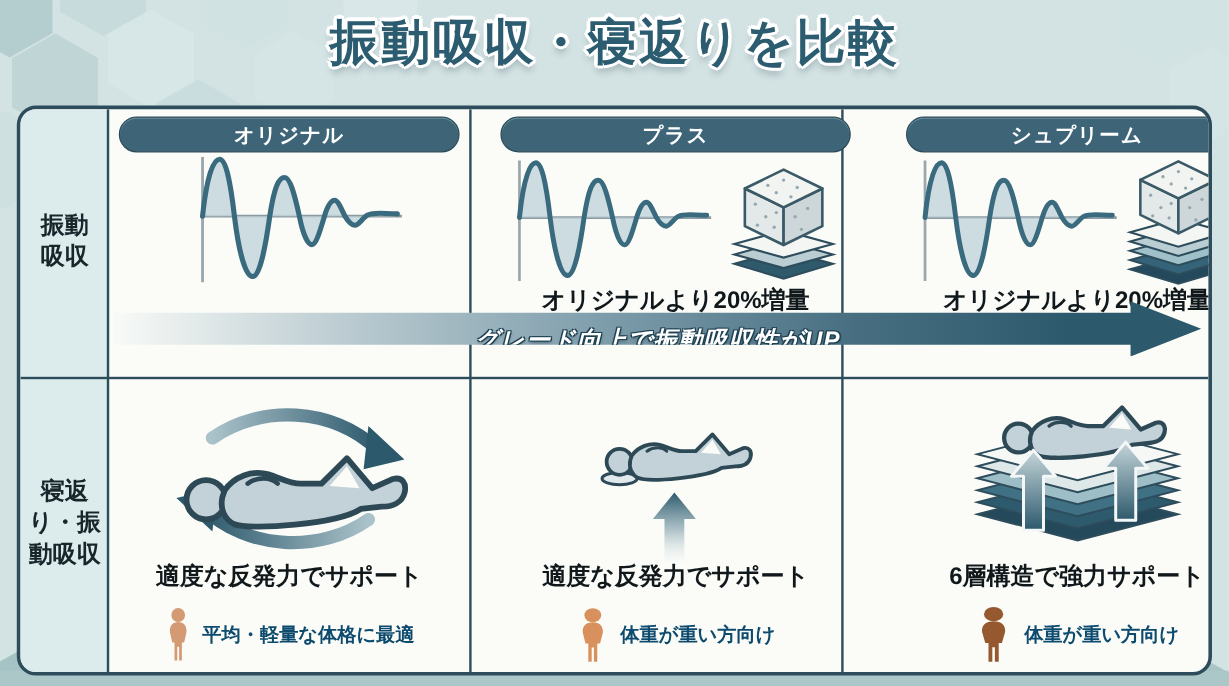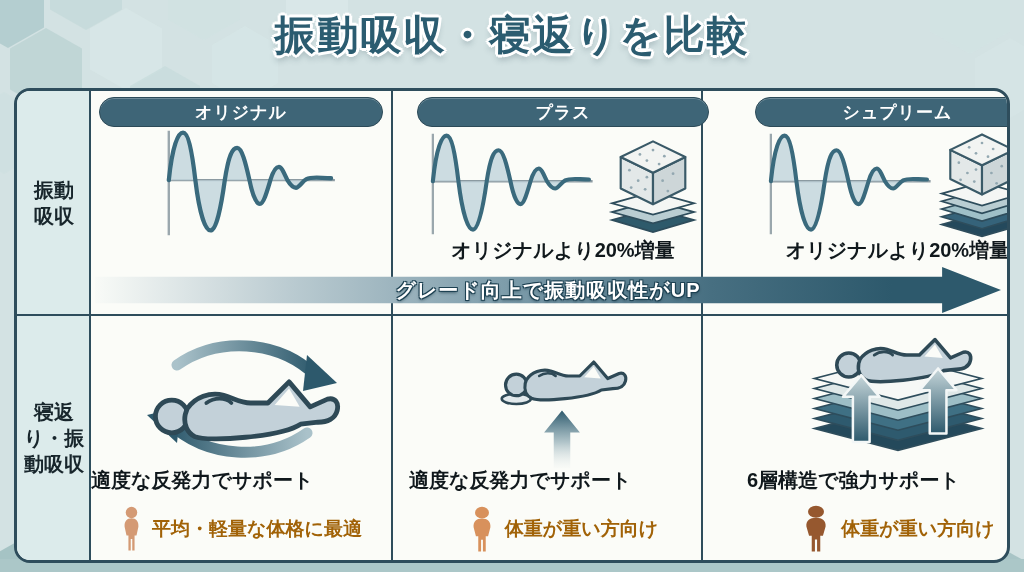--- a/index.html
+++ b/index.html
@@ -22,21 +22,21 @@
     position:absolute;left:14px;top:88px;width:990px;height:469px;z-index:5;
     background:#fbfcf8;border:3px solid #2e4d5c;border-radius:16px;overflow:hidden;
   }
   .rowhead-col{position:absolute;left:0;top:0;width:72px;height:100%;background:#dcebeb;border-right:2px solid #2e4d5c;}
   .vdiv{position:absolute;top:0;width:2px;height:100%;background:#2e4d5c;}
   .vdiv.v1{left:374px;} .vdiv.v2{left:684px;}
   .hdiv{position:absolute;left:0;top:223px;width:100%;height:2px;background:#2e4d5c;}
 
   .rowhead{position:absolute;left:0;width:74px;display:flex;align-items:center;justify-content:center;}
   .rowhead.r1{top:0;height:223px;} .rowhead.r2{top:225px;height:244px;}
-  .rowhead span{display:block;text-align:center;font-weight:800;font-size:20px;color:#18262c;word-break:break-all;line-height:1.3;}
+  .rowhead span{display:block;text-align:center;font-weight:800;font-size:20px;color:#18262c;word-break:break-all;line-height:1.3;font-family:Liberation Mono, monospace;}
   .rowhead.r1 span{width:46px;} .rowhead.r2 span{width:66px;}
 
   .col{position:absolute;top:0;height:100%;}
   .col.c1{left:74px;width:300px;} .col.c2{left:376px;width:308px;margin-left:16px;} .col.c3{left:686px;width:301px;margin-left:44px;}
 
   .pill{
     position:absolute;left:8px;right:8px;top:6px;height:28px;border-radius:15px;
     background:#3e6577;border:1px solid #2c4a58;
     display:flex;align-items:center;justify-content:center;
     color:#fff;font-weight:800;font-size:17px;letter-spacing:1px;
@@ -45,41 +45,41 @@
 
   .wave{position:absolute;}
   .c1 .wave{left:58px;top:36px;width:200px;height:112px;}
   .c2 .wave,.c3 .wave{left:12px;top:38px;width:178px;height:110px;}
   .cube{position:absolute;right:16px;top:44px;width:96px;height:100px;}
   .c3 .cube{top:40px;width:100px;height:108px;}
 
   .cap1{position:absolute;left:0;width:100%;top:146px;text-align:center;font-size:20px;font-weight:800;color:#10181c;}
 
   .banner{
-    position:absolute;left:78px;top:176px;width:906px;height:46px;z-index:9;
+    position:absolute;left:78px;top:160px;width:906px;height:46px;z-index:9;
     clip-path:polygon(0 21%,93.5% 21%,93.5% 0,100% 50%,93.5% 100%,93.5% 79%,0 79%);
     background:linear-gradient(90deg,rgba(240,245,244,.25) 0%,#b9cad0 22%,#7e9dab 45%,#476f81 68%,#2d596c 88%);
-    display:flex;align-items:center;justify-content:center;
+    display:flex;align-items:flex-end;justify-content:center;font-style:italic;
   }
   .banner span{
     color:#fff;font-weight:800;font-size:20px;letter-spacing:1px;
     text-shadow:-1px -1px 0 #1d4152,1px -1px 0 #1d4152,-1px 1px 0 #1d4152,1px 1px 0 #1d4152,0 2px 3px rgba(20,50,65,.6);
   }
 
   .icon2{position:absolute;}
   .c1 .rotate-wrap{left:28px;top:240px;width:244px;height:132px;}
   .c2 .sleeper-wrap{left:50px;top:252px;width:206px;height:66px;}
   .c2 .uparrow-wrap{left:124px;top:318px;width:58px;height:62px;}
   .c3 .stack-wrap{left:32px;top:234px;width:238px;height:142px;}
 
-  .cap2{position:absolute;left:0;width:100%;top:376px;font-size:20px;font-weight:800;color:#10181c;}
+  .cap2{position:absolute;left:0;width:100%;top:376px;text-align:center;font-size:20px;font-weight:800;color:#10181c;}
 
   .audience{position:absolute;left:0;width:100%;top:412px;height:52px;display:flex;align-items:center;justify-content:center;gap:9px;}
   .audience svg{flex:none;}
-  .audience span{font-size:19px;font-weight:800;color:#a16207;}
+  .audience span{font-size:16px;font-weight:800;color:#0c4a6e;}
   .p-light{color:#d49a74;} .p-medium{color:#d8915c;} .p-heavy{color:#96582f;}
 </style>
 </head>
 <body>
 
 <svg width="0" height="0" style="position:absolute" aria-hidden="true">
   <defs>
     <linearGradient id="gUp" x1="0" y1="0" x2="0" y2="1">
       <stop offset="0" stop-color="#2d596c"></stop>
         <stop offset="0.55" stop-color="#41708366"></stop>

